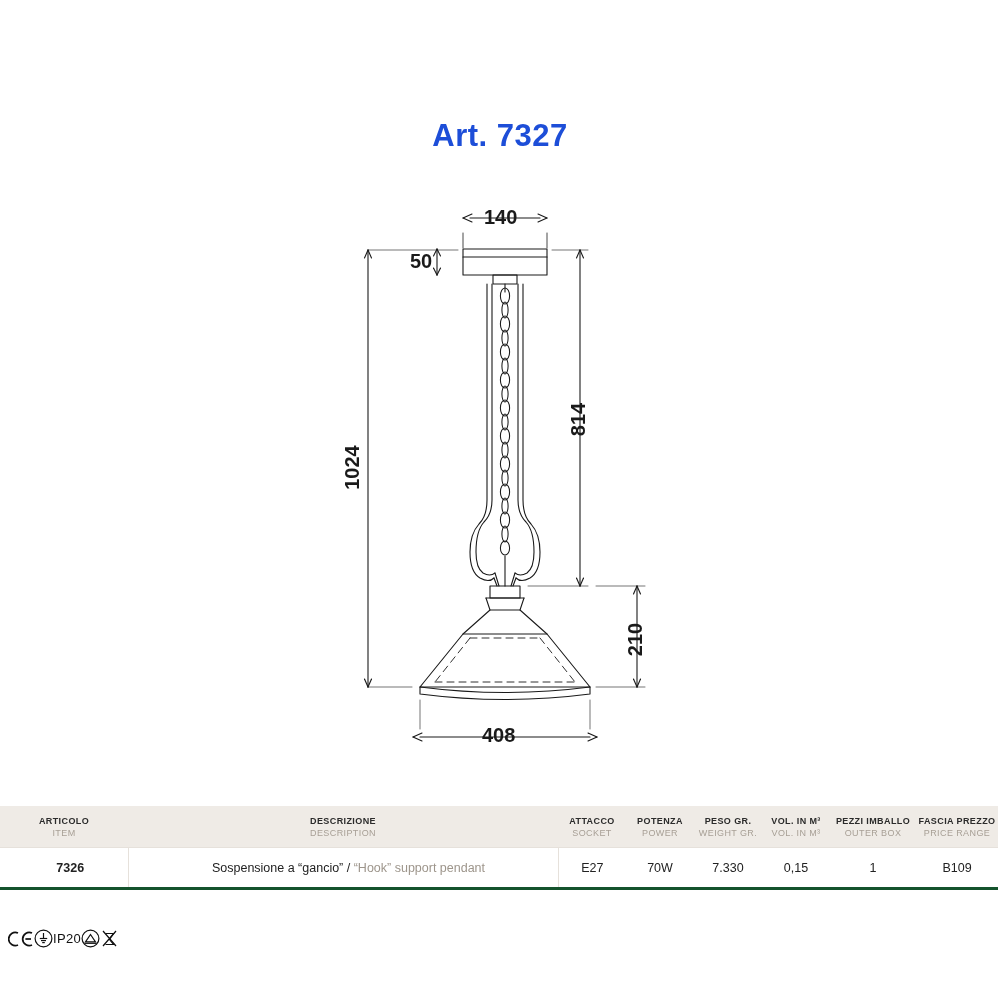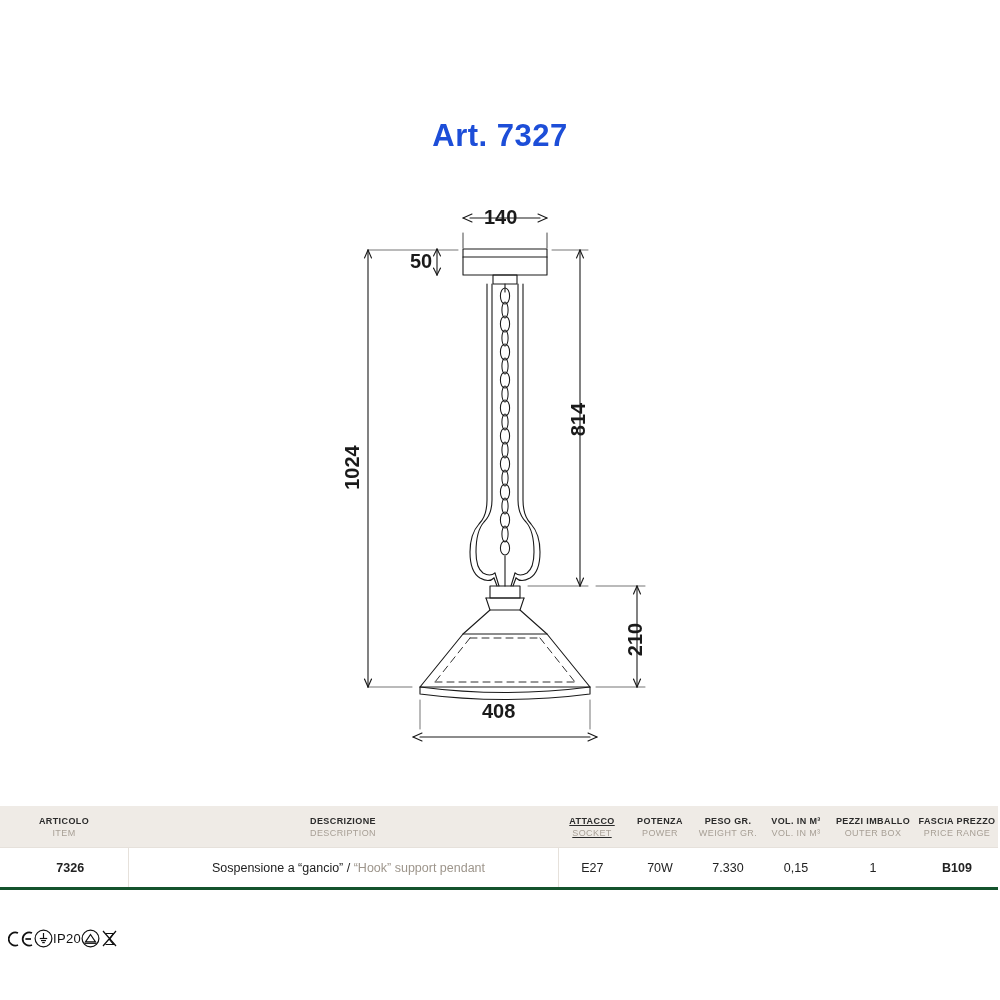--- a/index.html
+++ b/index.html
@@ -64,40 +64,40 @@
   }
   table.spec thead th .sub {
     display: block;
     font-weight: normal;
     color: #a79f95;
     letter-spacing: 0.4px;
     margin-top: 2px;
   }
   th.c-item   { width: 128px; text-align: left; padding-left: 14px; }
   th.c-desc   { width: 430px; text-align: left; padding-left: 12px; }
-  th.c-socket { width: 68px; text-decoration: underline; }
+  th.c-socket { width: 68px; }
   th.c-power  { width: 68px; }
   th.c-weight { width: 68px; }
   th.c-vol    { width: 68px; }
   th.c-box    { width: 86px; }
   th.c-price  { width: 82px; }
 
   table.spec tbody td {
     height: 41px;
     font-size: 12.5px;
     color: #222;
     text-align: center;
     border-bottom: 3px solid #14532d;
     vertical-align: middle;
   }
   table.spec tbody tr:first-child td { border-top: 1px solid #e6e1db; }
   td.item  { text-align: left; padding-left: 14px; font-weight: bold; }
   td.desc  { text-align: left; padding-left: 12px; margin-top: 24px; }
   td.desc .en { color: #9d958b; }
-  td.price { font-weight: bold; }
+  td.price { font-weight: normal; }
   td.sep-l { border-left: 1px solid #e6e1db; }
 
   
   .footer-icons {
     position: absolute;
     left: 8px; top: 928px;
     display: flex;
     align-items: center;
   }
   .footer-icons .ico { display: inline-flex; align-items: center; }
@@ -216,21 +216,21 @@
         <line x1="420" y1="700" x2="420" y2="729" stroke-width="0.6"></line>
         <line x1="590" y1="700" x2="590" y2="729" stroke-width="0.6"></line>
       </g>
     </svg>
 
     <div class="dim-label" style="left:484px; top:206px;">140</div>
     <div class="dim-label" style="left:410px; top:250px;">50</div>
     <div class="dim-label vert" style="left:548px; top:408px; width:60px; text-align:center;">814</div>
     <div class="dim-label vert" style="left:312px; top:456px; width:80px; text-align:center;">1024</div>
     <div class="dim-label vert" style="left:605px; top:628px; width:60px; text-align:center;">210</div>
-    <div class="dim-label" style="left:482px; top:700px;">408</div>
+    <div class="dim-label" style="left:482px; top:724px;">408</div>
   </div>
 
   <div class="table-wrap">
     <table class="spec">
       <thead>
         <tr>
           <th class="c-item">
             <span>ARTICOLO</span>
             <span class="sub">ITEM</span>
           </th>

